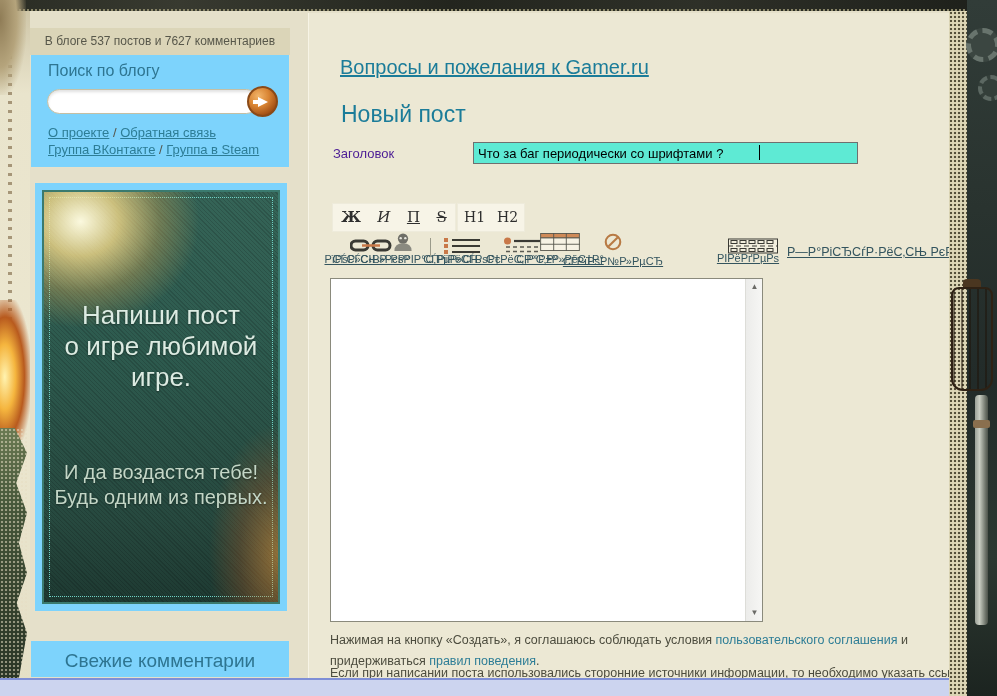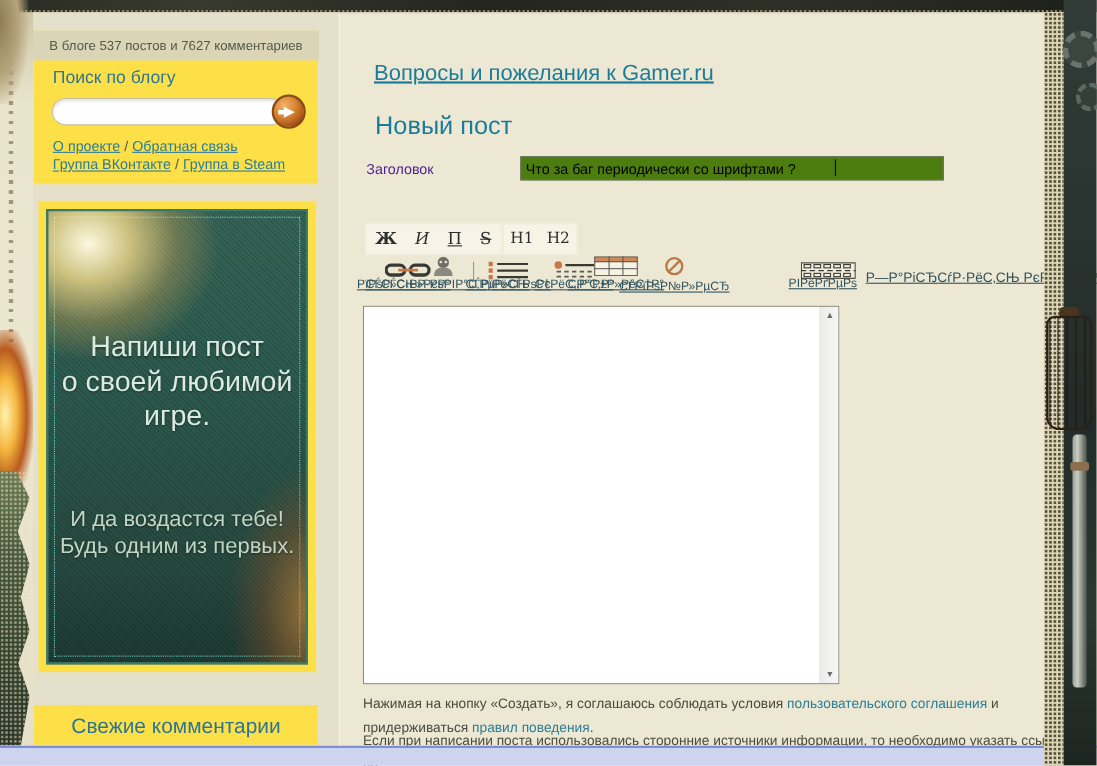--- a/index.html
+++ b/index.html
@@ -39,21 +39,21 @@
     border-radius:4px; z-index:7; }
   .pipe-band { left:973px; top:420px; width:17px; height:8px; background:#8a6f4e; border-radius:2px; z-index:8; }
   .lantern { left:951px; top:287px; width:42px; height:104px; z-index:8;
     background:linear-gradient(180deg,#7c5c36 0%,#5e4226 40%,#6d4e2c 75%,#3e2c18 100%);
     border-radius:8px 8px 12px 12px; border:2px solid #2e2114;
     background-image:repeating-linear-gradient(90deg,rgba(30,20,10,.55) 0 2px,rgba(0,0,0,0) 2px 8px); }
   .lantern-top { left:963px; top:279px; width:18px; height:10px; background:#4a3620; border-radius:4px 4px 0 0; z-index:8; }
   .taskbar { left:0; top:678px; width:997px; height:18px; background:#ccd4ef; border-top:2px solid #7f8fd6; z-index:5; }
 
   
-  .sidebar-box { background:#fde047; border:1px solid #e6e1cb; }
+  .sidebar-box { background:#7dd3fc; border:1px solid #e6e1cb; }
   .stats-bar { left:30px; top:28px; width:260px; height:140px; z-index:2; }
   .stats-strip { left:30px; top:28px; width:260px; height:27px; background:#dbd5b8;
     color:#57574a; font-size:12px; line-height:27px; text-align:center; z-index:3; }
   .search-title { left:48px; top:62px; font-size:16px; color:#2e7591; z-index:3; }
   .search-pill { left:47px; top:89px; width:212px; height:25px; background:#fff;
     border:1px solid #c5bfa3; border-radius:13px; box-shadow:inset 0 2px 3px rgba(0,0,0,.12);
     z-index:3; font-size:13px; padding:0 12px; outline:none; color:#333; }
   .search-ball { left:247px; top:86px; width:31px; height:31px; border-radius:50%;
     background:radial-gradient(circle at 35% 30%,#f2b56a 0%,#d98534 40%,#9c4a12 80%,#6e3008 100%);
     border:2px solid #8a4a18; z-index:4; cursor:pointer; }
@@ -80,21 +80,21 @@
 
   .comments-box { left:30px; top:640px; width:260px; height:38px; z-index:2;
     text-align:center; font-size:19px; color:#2e7591; line-height:40px; }
 
   
   .main-bg { left:308px; top:13px; width:641px; height:665px; background:#ece8d4;
     border-left:1px solid #f7f4e6; z-index:1; }
   .blog-title { left:340px; top:56px; font-size:20px; color:#1b7c99; text-decoration:underline; cursor:pointer; z-index:2; }
   .page-heading { left:341px; top:101px; font-size:23px; color:#1b7c99; z-index:2; }
   .title-label { left:333px; top:146px; font-size:13px; color:#4c1d95; z-index:2; }
-  .title-input { left:473px; top:142px; width:385px; height:22px; background:#4d7c0f;
+  .title-input { left:473px; top:142px; width:385px; height:22px; background:#5eead4;
     border:1px solid #6f6f6f; font-size:13px; color:#000; padding:0 4px;
     font-family:"Liberation Sans",sans-serif; z-index:2; outline:none; }
   .caret { left:759px; top:145px; width:1px; height:15px; background:#000; z-index:3; }
 
   .fmt-box { top:203px; height:29px; background:#f7f4e7; border:1px solid #eeebdb;
     display:flex; align-items:center; z-index:2; }
   .fmt-box1 { left:332px; width:124px; justify-content:space-around; }
   .fmt-box2 { left:457px; width:68px; justify-content:space-around; }
   .fmt-btn { font-family:"DejaVu Serif",serif; font-size:15px; color:#2e2e2e; cursor:pointer; line-height:27px; }
   .fmt-i { font-style:italic; }
@@ -168,21 +168,21 @@
   </div>
 </div>
 
 <div class="abs sidebar-box banner-outer">
   <div class="banner">
     <div class="banner-dots"></div>
     <div class="banner-flare"></div>
     <div class="banner-fire"></div>
     <div class="banner-text1">
       <div>Напиши пост</div>
-      <div>о своей любимой</div>
+      <div>о игре любимой</div>
       <div>игре.</div>
     </div>
     <div class="banner-text2">
       <div>И да воздастся тебе!</div>
       <div>Будь одним из первых.</div>
     </div>
   </div>
 </div>
 
 <div class="abs sidebar-box comments-box">Свежие комментарии</div>

